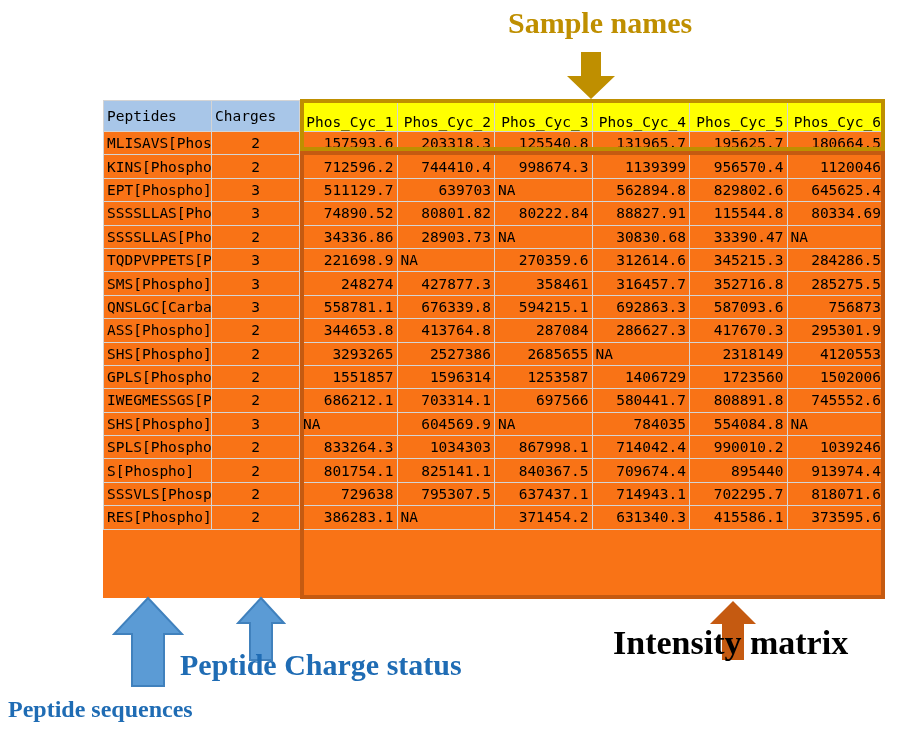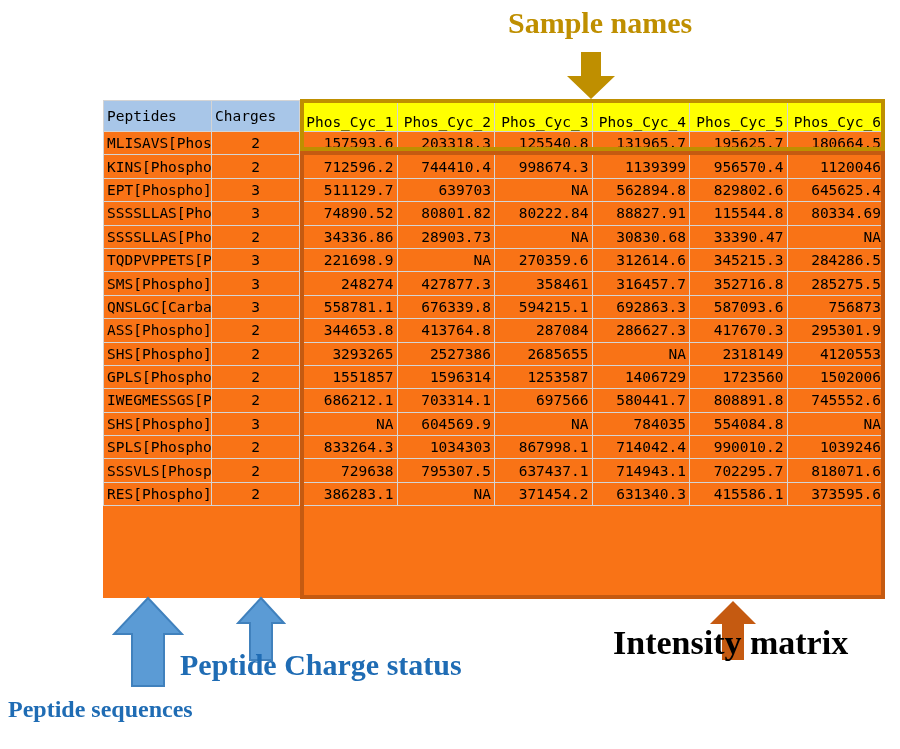--- a/index.html
+++ b/index.html
@@ -72,21 +72,21 @@
     text-align:right;
     vertical-align:top;
     padding-top:13px;
     line-height:17px;
     white-space:normal;
     word-break:break-all;
   }
   td.pep{text-align:left;}
   td.chg{text-align:center;}
   td.val{text-align:right;}
-  td.val.na{text-align:right;}
+  td.val.na{text-align:left;}
 
   
   #sample-box{
     position:absolute;
     left:300px;top:99px;
     width:585px;height:52px;
     border:4px solid #bf8f00;
     box-sizing:border-box;
     pointer-events:none;
   }
@@ -268,20 +268,30 @@
           <td class="pep">SPLS[Phospho]</td>
           <td class="chg">2</td>
           <td class="val">833264.3</td>
           <td class="val">1034303</td>
           <td class="val">867998.1</td>
           <td class="val">714042.4</td>
           <td class="val">990010.2</td>
           <td class="val">1039246</td>
         </tr>
         <tr>
+          <td class="pep">S[Phospho]</td>
+          <td class="chg">2</td>
+          <td class="val">801754.1</td>
+          <td class="val">825141.1</td>
+          <td class="val">840367.5</td>
+          <td class="val">709674.4</td>
+          <td class="val">895440</td>
+          <td class="val">913974.4</td>
+        </tr>
+        <tr>
           <td class="pep">SSSVLS[Phospho]</td>
           <td class="chg">2</td>
           <td class="val">729638</td>
           <td class="val">795307.5</td>
           <td class="val">637437.1</td>
           <td class="val">714943.1</td>
           <td class="val">702295.7</td>
           <td class="val">818071.6</td>
         </tr>
         <tr>

